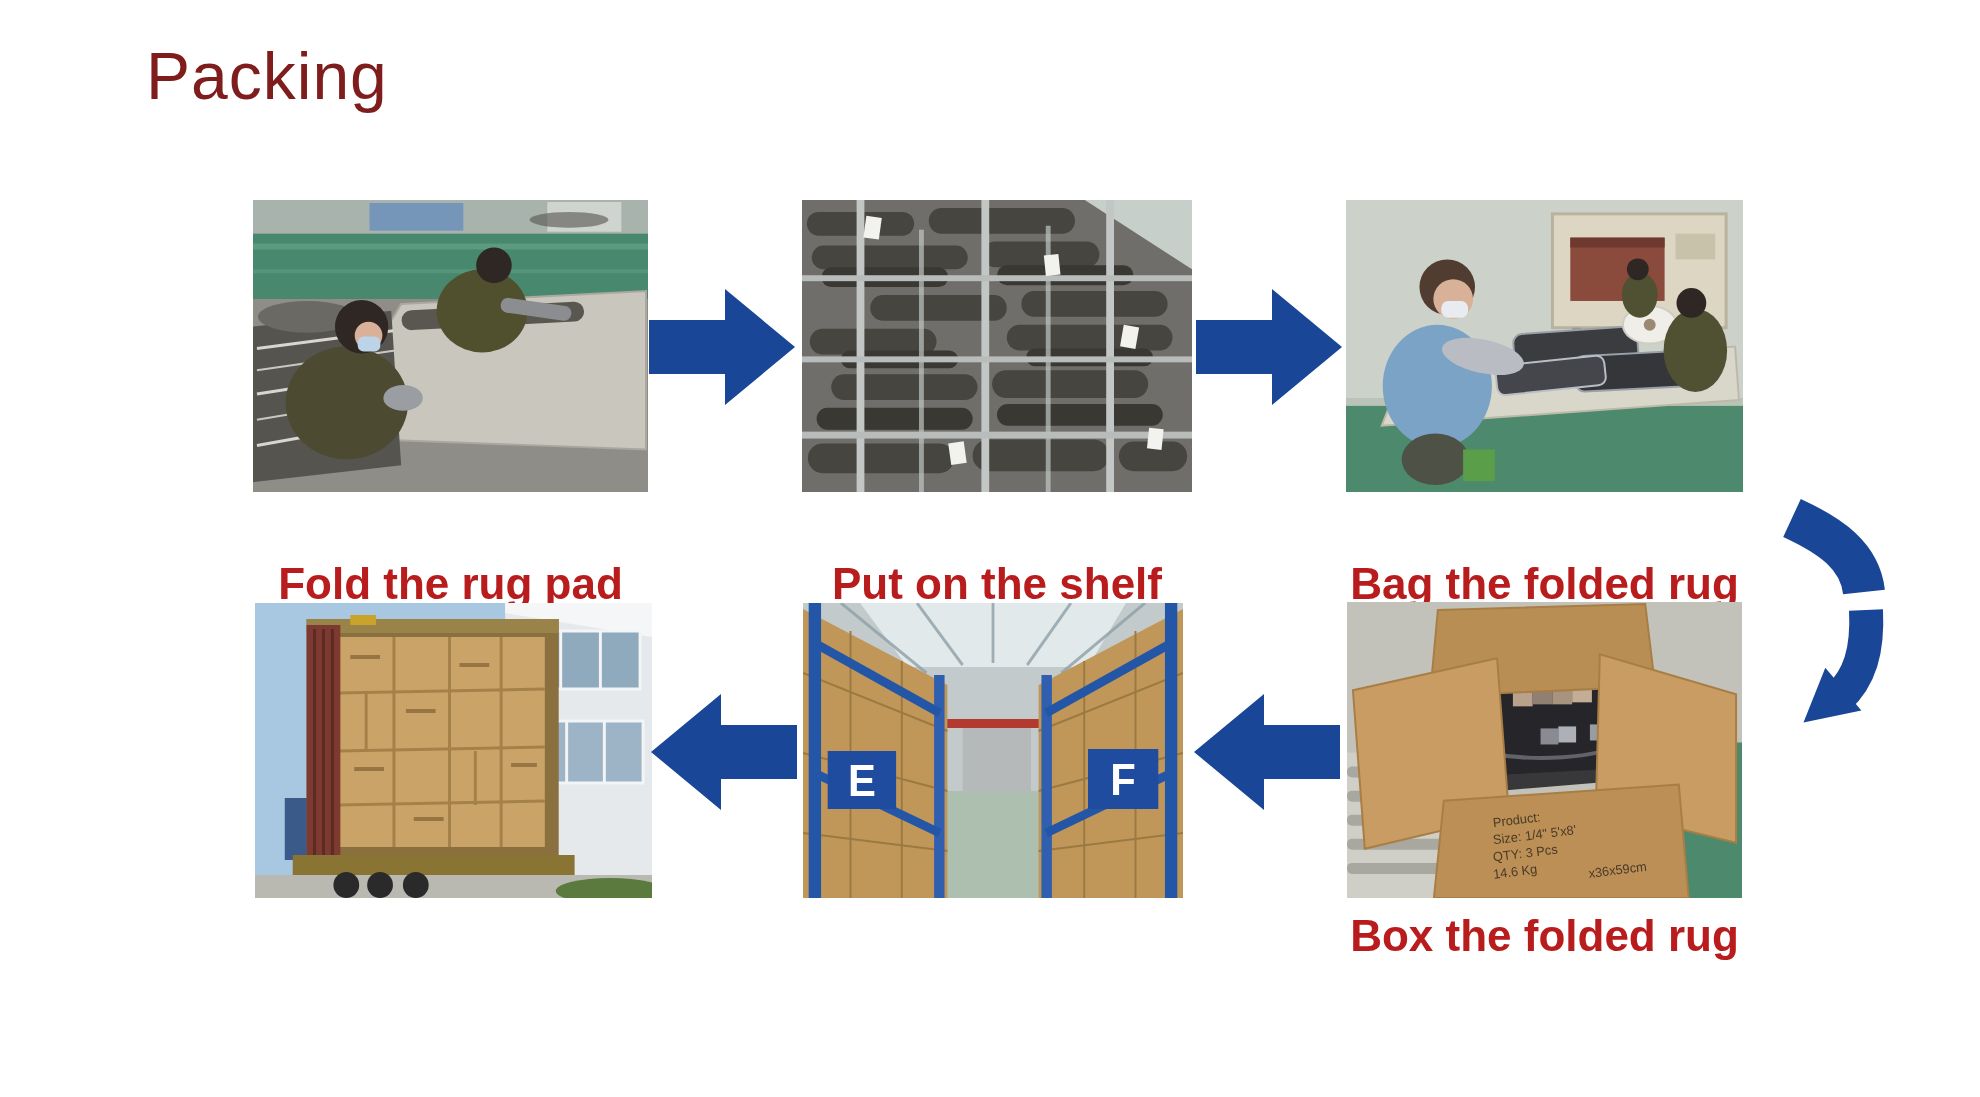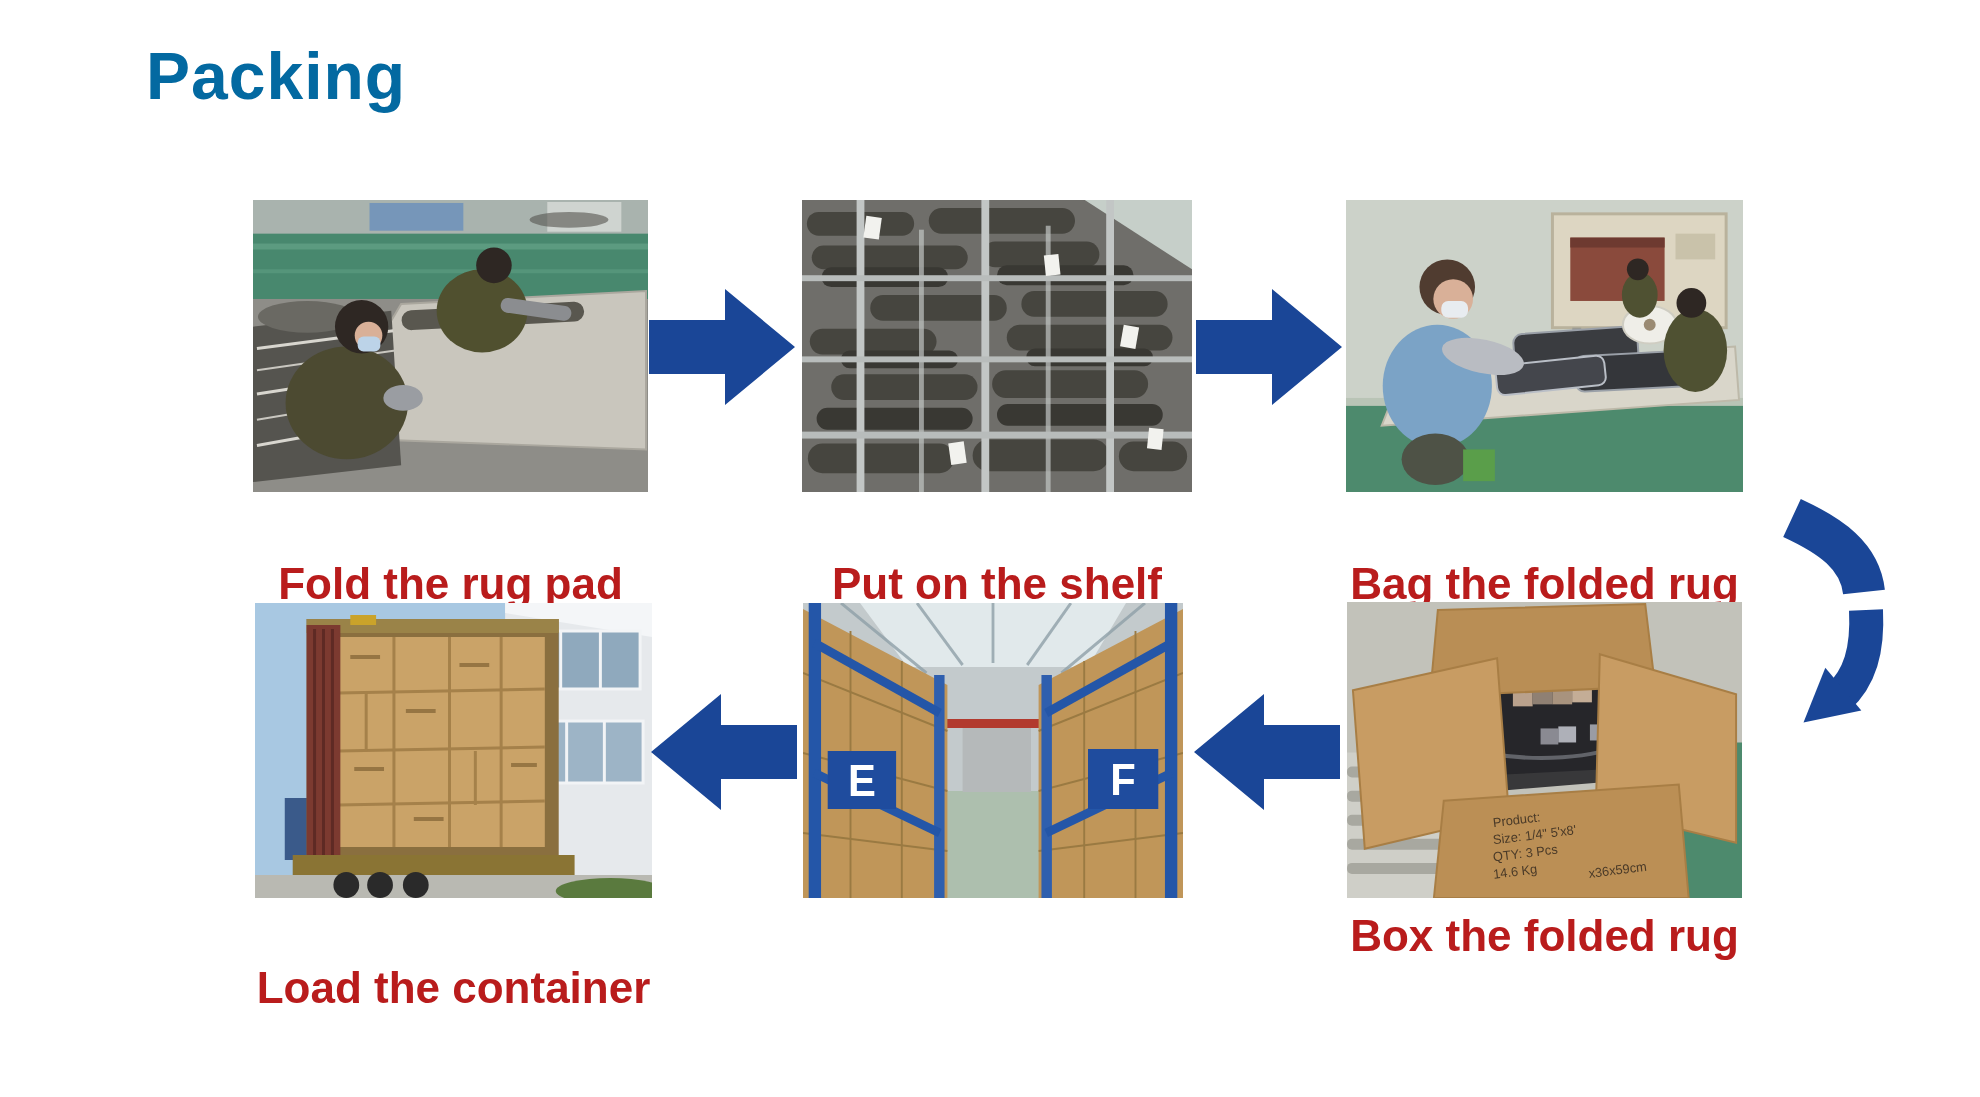--- a/index.html
+++ b/index.html
@@ -2,21 +2,21 @@
 <html><head>
 <meta charset="utf-8">
 <style>
   html,body{margin:0;padding:0;background:#ffffff;}
   #slide{
     position:relative;width:1980px;height:1097px;background:#ffffff;overflow:hidden;
     font-family:"Liberation Sans", sans-serif;
   }
   .title{
     position:absolute;left:146px;top:38px;
-    font-size:66px;font-weight:bold;letter-spacing:1px;color:#0369a1;text-align:right;
+    font-size:66px;font-weight:normal;letter-spacing:1px;color:#7f1d1d;text-align:right;
   }
   .photo{
     position:absolute;overflow:hidden;background:#d8d8d2;
   }
   .photo svg{display:block;width:100%;height:100%;}
   .caption{
     position:absolute;height:56px;line-height:56px;text-align:center;
     font-size:44px;font-weight:bold;color:#b91c1c;white-space:nowrap;margin-top:48px;
   }
   .arrow{position:absolute;}
@@ -348,16 +348,15 @@
       <g transform="rotate(-7 120 240)" font-family="Liberation Sans, sans-serif" font-size="13" fill="#4a3a28">
         <text x="150" y="228">Product:</text>
         <text x="148" y="245">Size: 1/4" 5'x8'</text>
         <text x="146" y="262">QTY: 3 Pcs</text>
         <text x="144" y="279">14.6 Kg</text>
         <text x="240" y="290">x36x59cm</text>
       </g>
     </svg>
   </div>
 
-  <div class="caption" id="c4">Load the container</div>
   <div class="caption" id="c6">Box the folded rug</div>
 
 </div>
 
 </body></html>

